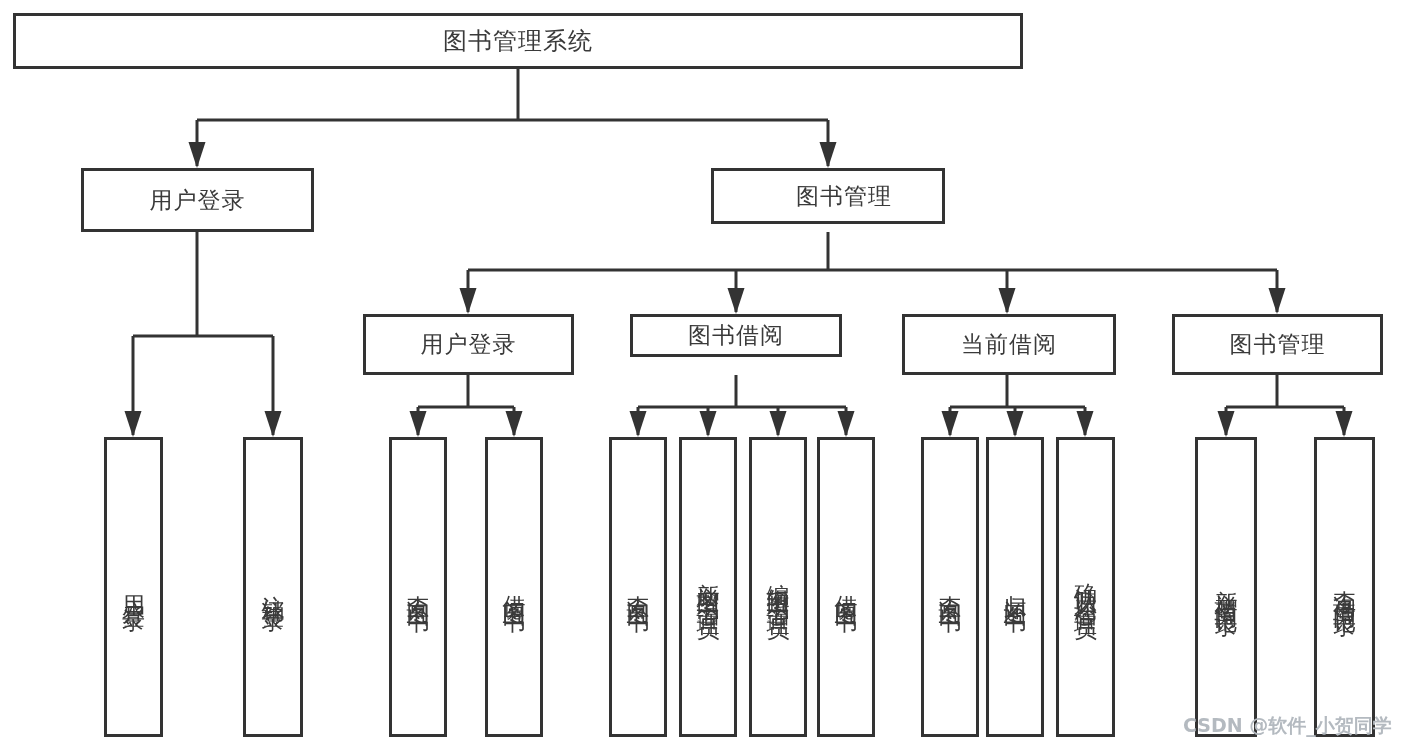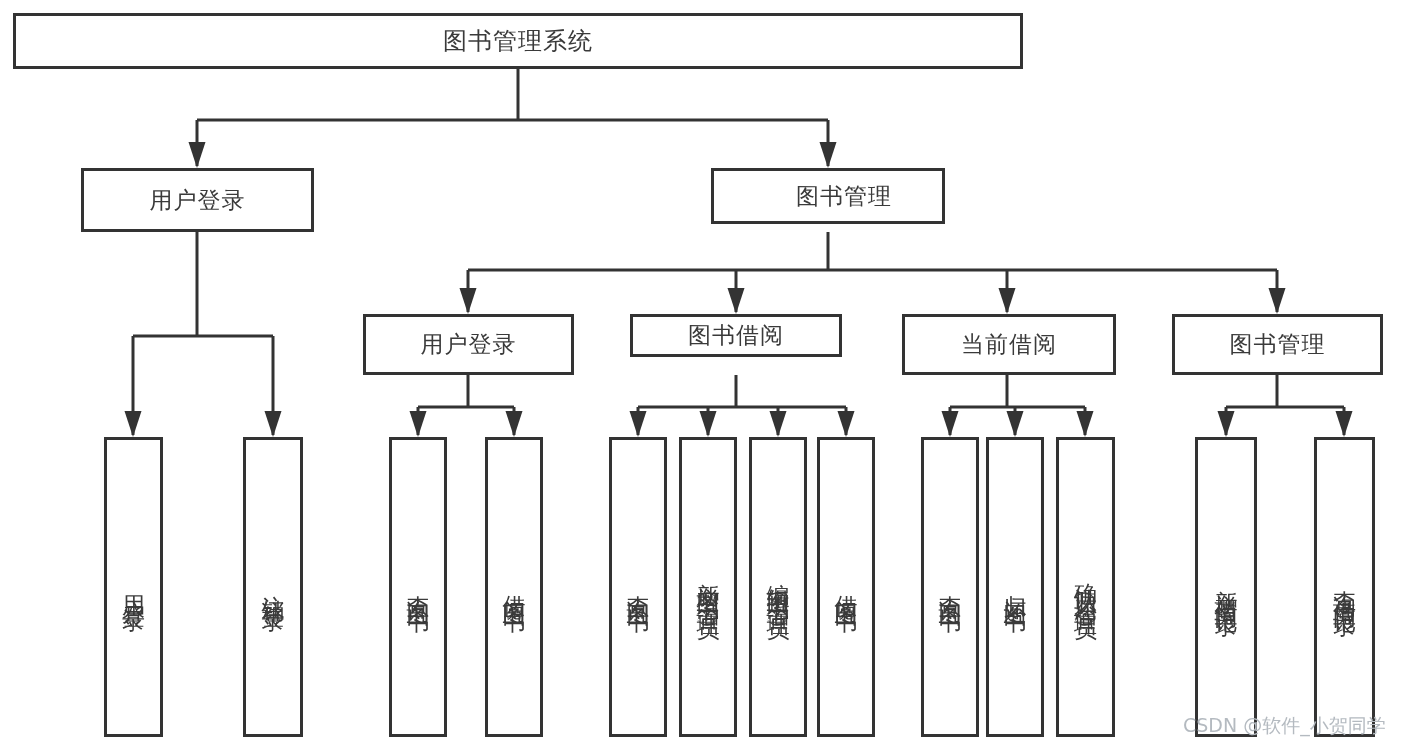--- a/index.html
+++ b/index.html
@@ -53,20 +53,21 @@
     white-space: nowrap;
   }
   .watermark {
     position: absolute;
     left: 1183px;
     top: 713px;
     z-index: 2;
     font-size: 19px;
     color: #b4bac0;
     white-space: nowrap;
+    font-weight: bold;
   }
 </style>
 </head>
 <body>
 
 <div class="canvas">
 
   <svg class="connectors" width="1405" height="747" viewBox="0 0 1405 747" xmlns="http://www.w3.org/2000/svg">
     <g stroke="#333333" stroke-width="3" fill="none">
 

